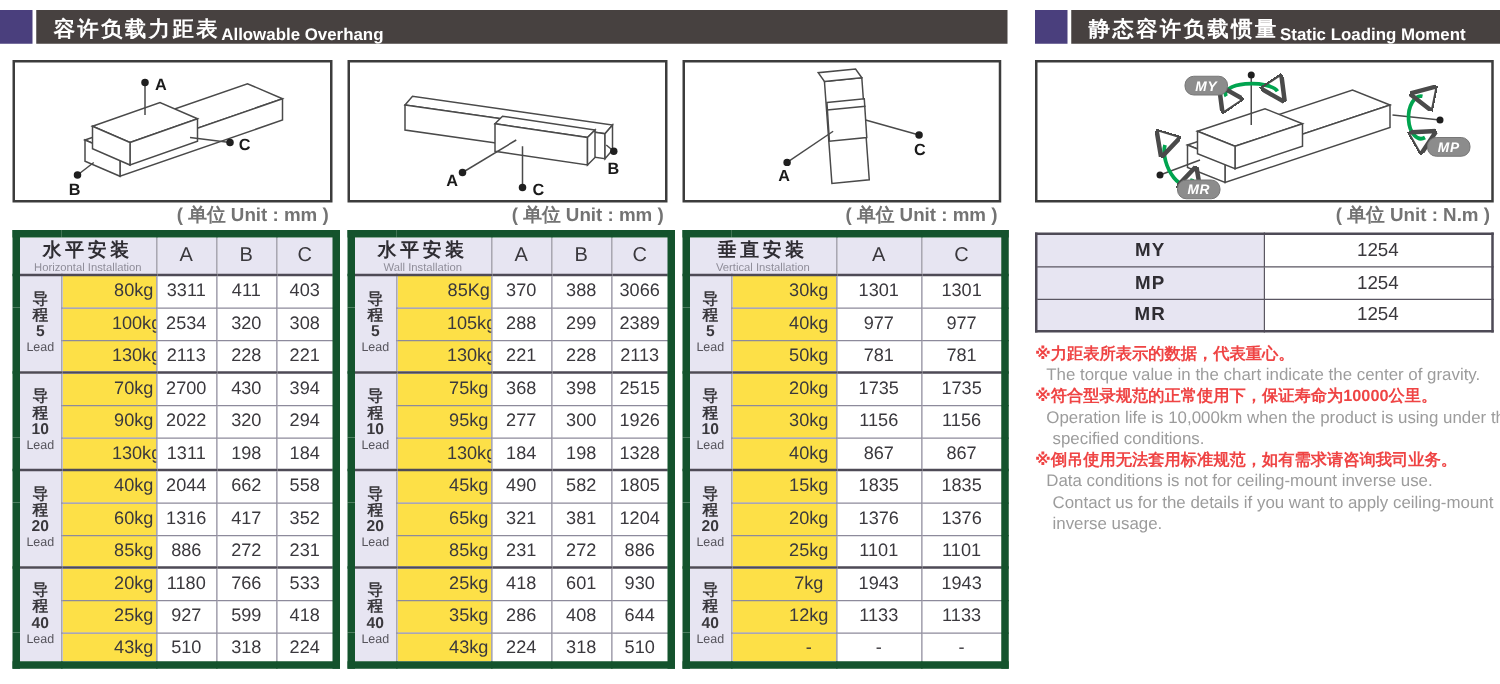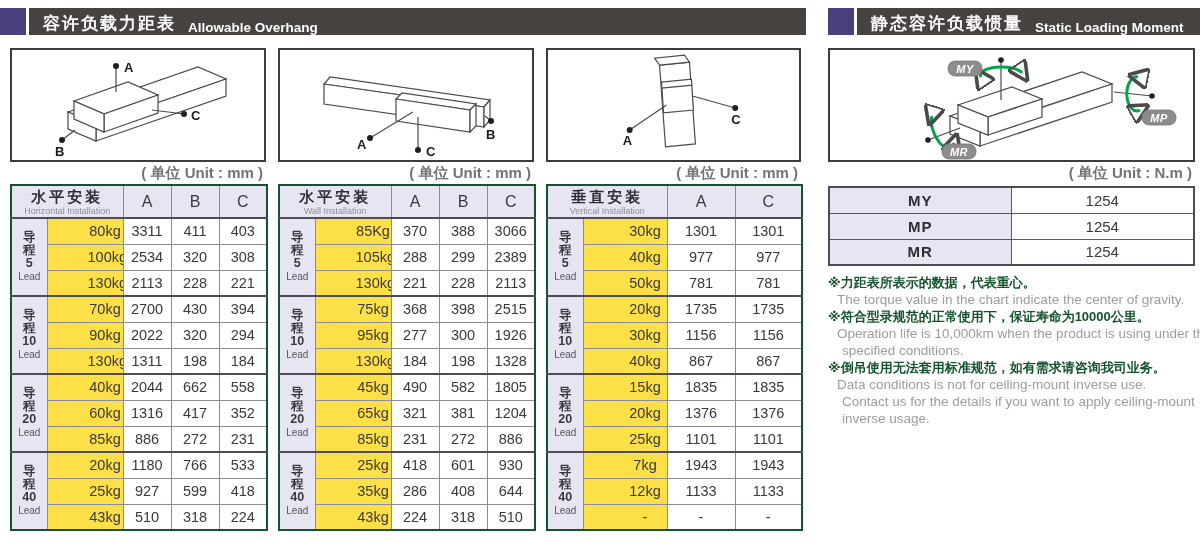--- a/index.html
+++ b/index.html
@@ -9,58 +9,58 @@
     font-family:"Liberation Sans","DejaVu Sans",sans-serif; overflow:hidden;
   }
   
   .secheader { position:absolute; top:8px; height:27px; display:flex; }
   .secheader .sq { width:26px; height:27px; background:#4a3f7d; }
   .secheader .bar {
     flex:1; background:#474140; color:#fff; display:flex; align-items:flex-end;
     padding-left:14px; margin-left:3px;
   }
   .secheader .zh { font-size:17px; font-weight:bold; letter-spacing:2px; white-space:nowrap; }
-  .secheader .en { font-size:13.5px; font-weight:bold; margin-left:12px; white-space:nowrap; }
+  .secheader .en { font-size:13.5px; font-weight:bold; margin-left:1px; white-space:nowrap; }
   #header-left  { left:0; width:806px; }
   #header-right { left:828px; width:372px; }
   
   .col { position:absolute; top:48px; }
   #col1 { left:10px;  width:256px; }
   #col2 { left:278px; width:256px; }
   #col3 { left:546px; width:255px; }
   #rightpanel { position:absolute; left:828px; top:48px; width:372px; overflow:hidden; }
   .dbox { height:114px; border:2px solid #3c3c3c; background:#fff; }
   #rightpanel .dbox { width:367px; }
   .unitline {
     height:22px; line-height:22px; text-align:right; font-size:15px;
     font-weight:bold; color:#737373; padding-right:3px; white-space:nowrap;
   }
   
-  .otable { border-collapse:collapse; width:100%; table-layout:fixed; border:2px solid #14532d; }
+  .otable { border-collapse:collapse; width:100%; table-layout:fixed; border:6px solid #14532d; }
   .otable th, .otable td {
     border:1px solid #8d8a9b; text-align:center; vertical-align:middle;
     color:#3a383d; padding:0; overflow:hidden;
   }
   .otable tr.rowh th { background:#e7e5f2; height:33px; border-bottom:2px solid #4e4a56; }
   .otable th.title .tzh { font-size:15px; font-weight:bold; letter-spacing:3px; color:#2f2d33; }
   .otable th.title .ten { font-size:9px; color:#8f8d99; font-weight:normal; letter-spacing:0; margin-top:-1px; }
   .otable th.colh { font-size:16px; font-weight:normal; }
   .otable td.lead { background:#e7e5f2; font-size:12.5px; line-height:13px; font-weight:bold; }
   .otable td.lead .le { font-size:10px; font-weight:normal; color:#56545c; }
   .otable td.kg { background:#fde047; font-size:14.5px; height:26px;padding-left:40px; }
   .otable td.val { background:#fff; font-size:14.5px; }
   .otable tr.gfirst td { border-top:2px solid #4e4a56; }
   
   .mtable { border-collapse:collapse; width:367px; table-layout:fixed; border:2px solid #4e4a56; margin-top:2px; }
   .mtable td { border:1px solid #5a5662; height:26px; text-align:center; vertical-align:middle; padding:0; }
   .mtable td.mlabel { background:#e7e5f2; font-size:15px; font-weight:bold; color:#2f2d33; letter-spacing:1px; }
   .mtable td.mval { background:#fff; font-size:15px; color:#3a383d; }
   
   #notes { margin-top:8px; width:372px; }
-  .note-zh { color:#14532d; font-size:13px; font-weight:bold; line-height:17px; white-space:nowrap; }
+  .note-zh { color:#ef4444; font-size:13px; font-weight:bold; line-height:17px; white-space:nowrap; }
   .note-en { color:#9c9c9c; font-size:13.5px; line-height:17px; padding-left:9px; white-space:nowrap; }
   .note-en.cont { padding-left:14px; }
   
   svg { display:block; width:100%; height:100%; }
   .dg polygon, .dg line, .dg path { stroke:#4a4a4a; stroke-width:1.2; fill:none; }
   .dg polygon.face { fill:#ffffff; }
   .dg circle { fill:#1f1f1f; stroke:none; }
   .dg text { font-family:"Liberation Sans",sans-serif; font-size:13px; font-weight:bold; fill:#1a1a1a; stroke:none; }
   .dg .green { stroke:#00a44f; stroke-width:3; fill:none; }
   .dg .badge { fill:#8c8c8c; stroke:#777; stroke-width:0.8; }

